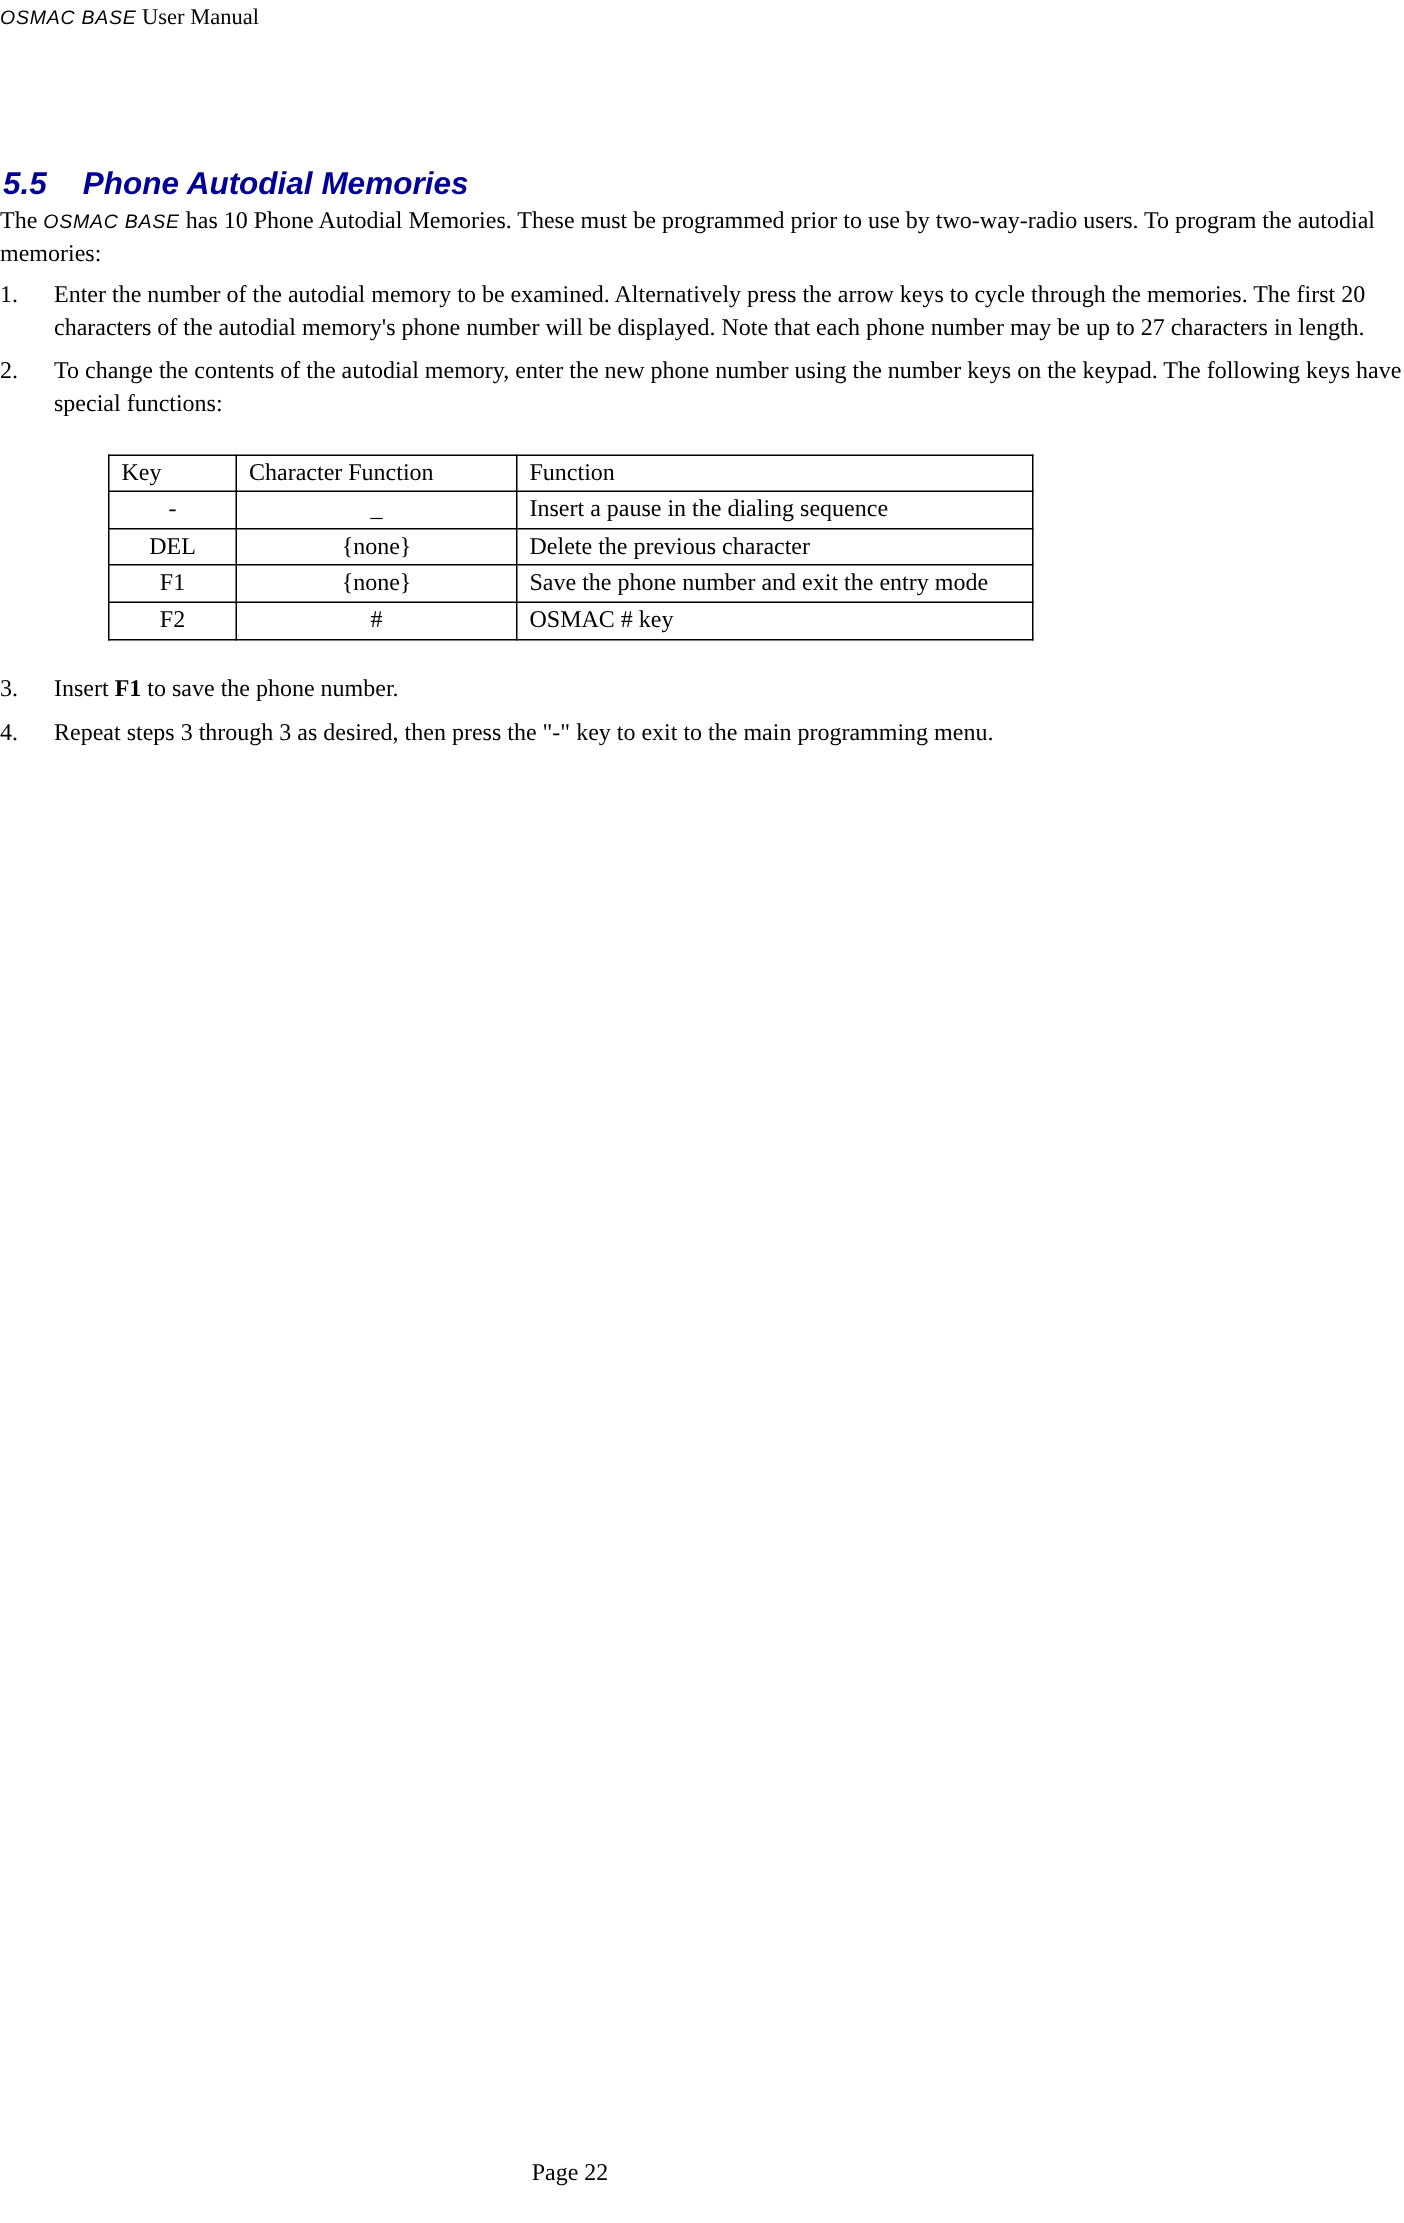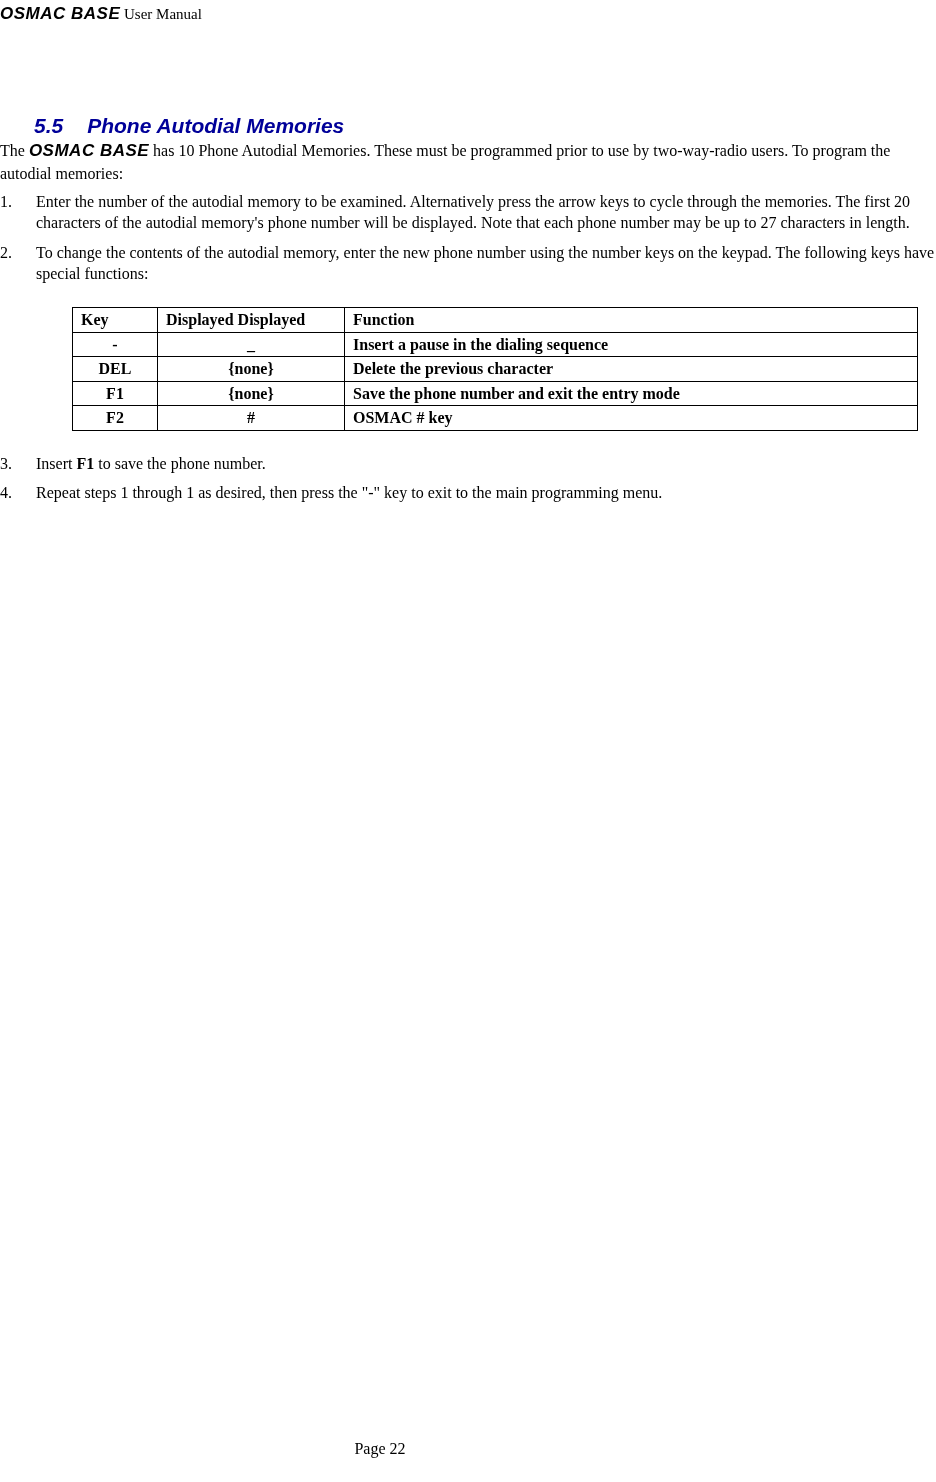--- a/index.html
+++ b/index.html
@@ -13,35 +13,34 @@
     position: relative;
     box-sizing: border-box;
   }
   .header {
     font-size: 15px;
     margin: 0 0 0 -2px;
     padding-left: 2px;
   }
   .brand {
     font-family: Arial, sans-serif;
-    font-weight: 700;
+    font-weight: 400;
     font-style: italic;
     letter-spacing: 0.5px;
-    font-size: 17px;
+    font-size: 13px;
   }
   .section-title {
     font-family: Arial, Helvetica, sans-serif;
     font-weight: bold;
     font-style: italic;
     color: #000099;
     font-size: 21px;
     margin-top: 90px;
     margin-bottom: 2px;
     padding-left: 2px;
-    margin-left: 32px;
   }
   .sec-num {
     display: inline-block;
     margin-right: 24px;
   }
   .body-text {
     line-height: 1.35;
     margin: 2px 0 6px 0;
   }
   ol.steps {
@@ -57,22 +56,21 @@
   }
   ol.steps > li .num {
     position: absolute;
     left: 0;
     top: 0;
     width: 20px;
   }
   table.keytable {
     border-collapse: collapse;
     margin: 22px 0 22px 36px;
-    width: 846px;
-    font-weight: bold;
+    width: 617px;
   }
   table.keytable td {
     border: 1px solid #000;
     padding: 1px 8px 1px 8px;
     font-size: 16px;
     vertical-align: top;
   }
   table.keytable td.col1 {
     width: 68px;
     text-align: center;
@@ -116,21 +114,21 @@
     <span>Enter the number of the autodial memory to be examined.  Alternatively press the arrow keys to cycle through the memories.  The first 20 characters of the autodial memory's phone number will be displayed.  Note that each phone number may be up to 27 characters in length.</span>
   </li>
   <li>
     <span class="num">2.</span>
     <span>To change the contents of the autodial memory, enter the new phone number using the number keys on the keypad.  The following keys have special functions:</span>
 
     <table class="keytable">
       <tbody>
           <tr>
         <td class="col1">Key</td>
-        <td class="col2">Displayed Displayed</td>
+        <td class="col2">Character Function</td>
         <td>Function</td>
       </tr>
       <tr>
         <td class="col1">-</td>
         <td class="col2">_</td>
         <td>Insert a pause in the dialing sequence</td>
       </tr>
       <tr>
         <td class="col1">DEL</td>
         <td class="col2">{none}</td>
@@ -148,17 +146,17 @@
       </tr>
     </tbody>
       </table>
   </li>
   <li>
     <span class="num">3.</span>
     <span>Insert </span><span class="bold">F1</span><span> to save the phone number.</span>
   </li>
   <li>
     <span class="num">4.</span>
-    <span>Repeat steps 1 through 1 as desired, then press the "-" key to exit to the main programming menu.</span>
+    <span>Repeat steps 3 through 3 as desired, then press the "-" key to exit to the main programming menu.</span>
   </li>
 </ol>
 
 <div class="footer">Page 22</div>
 
 </body></html>

